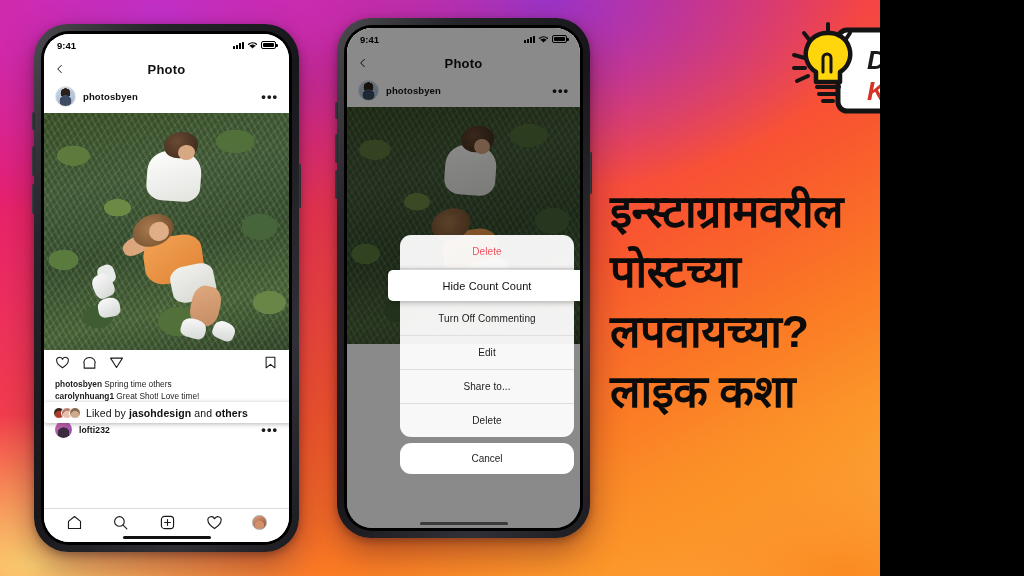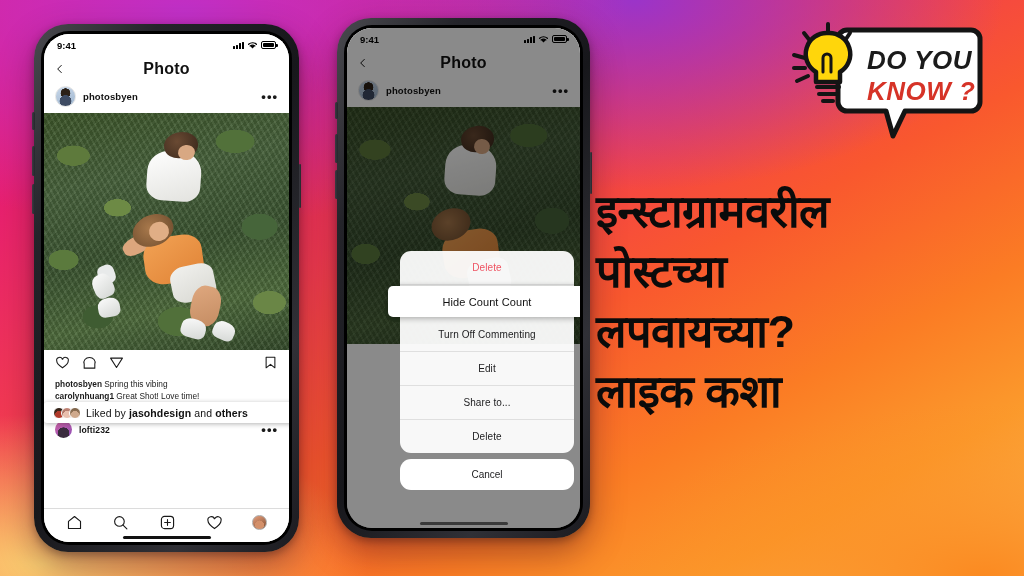--- a/index.html
+++ b/index.html
@@ -8,21 +8,21 @@
   }
   body {
     width: 1024px;
     height: 576px;
     overflow: hidden;
     font-family: "Liberation Sans", sans-serif;
     background: #000;
   }
   .canvas {
     position: relative;
-    width: 1024px;
+    width: 880px;
     height: 576px;
     overflow: hidden;
   }
 
   
   .bg {
     position: absolute;
     inset: 0;
     background:
       radial-gradient(ellipse 70% 60% at 18% 2%, #c030c8 0%, rgba(192,48,200,0) 62%),
@@ -156,21 +156,21 @@
   
   .navbar {
     height: 26px;
     display: flex;
     align-items: center;
     justify-content: center;
     position: relative;
     background: #fff;
     border-bottom: 0;
   }
-  .navbar .title { font-size: 16px; font-weight: 600; color: #111; letter-spacing: .2px; }
+  .navbar .title { font-size: 13px; font-weight: 600; color: #111; letter-spacing: .2px; }
   .navbar .back {
     position: absolute; left: 11px; top: 50%; transform: translateY(-50%);
     width: 9px; height: 9px;
   }
 
   
   .post-head {
     display: flex; align-items: center; gap: 7px;
     padding: 4px 11px 6px 11px;
     background: #fff;
@@ -322,21 +322,21 @@
     position:absolute; bottom: 3px; left:50%; transform: translateX(-50%);
     width: 88px; height: 3.4px; border-radius: 2px; background:#111;
     z-index: 40;
   }
 
   
   .dim {
     position:absolute; inset:0; background: rgba(0,0,0,0.46); z-index: 20;
   }
   .sheet {
-    position: absolute; left: 6px; right: 6px; bottom: 38px;
+    position: absolute; left: 6px; right: 6px; bottom: 54px;
     z-index: 25;
     margin-left: 47px;
   }
   .sheet-group {
     background: rgba(255,255,255,0.94);
     border-radius: 11px;
     overflow: visible;
     position: relative;
   }
   .sheet-item {
@@ -370,21 +370,21 @@
   }
   .home-ind.dark { background: #3a3a3a; }
 
   
   .badge { position:absolute; left: 785px; top: 14px; width: 205px; height: 128px; }
   .badge svg { width: 100%; height: 100%; display:block; }
 
   
   .headline {
     position: absolute;
-    left: 596px;
+    left: 610px;
     top: 182px;
     width: 412px;
     color: #0b0b0b;
     font-family: "Liberation Sans", "DejaVu Sans", sans-serif;
     font-weight: 700;
     font-size: 45px;
     line-height: 1.33;
     letter-spacing: -0.5px;
   }
   .headline .ln { display:block; white-space: nowrap; }
@@ -471,21 +471,21 @@
             <path d="M2.5 5 L21.5 5 L12 20 Z" fill="none" stroke="#1a1a1a" stroke-width="1.7" stroke-linejoin="round"></path>
           </svg>
           <span class="spacer"></span>
           <svg class="ico" viewBox="0 0 24 24">
             <path d="M5 3.5 L19 3.5 L19 20.5 L12 15 L5 20.5 Z" fill="none" stroke="#1a1a1a" stroke-width="1.7" stroke-linejoin="round"></path>
           </svg>
         </div>
 
         <div class="caps">
           <div class="cap">
-            <b>photosbyen</b><span> Spring this vibing</span>
+            <b>photosbyen</b><span> Spring time others</span>
           </div>
           <div class="cap">
             <b>carolynhuang1</b><span> Great Shot! Love time!</span>
           </div>
           <div class="cap-muted">View all 5 comments</div>
         </div>
 
         <div class="comment-row">
           <div class="av-sm"></div>
           <span class="uname">lofti232</span>

